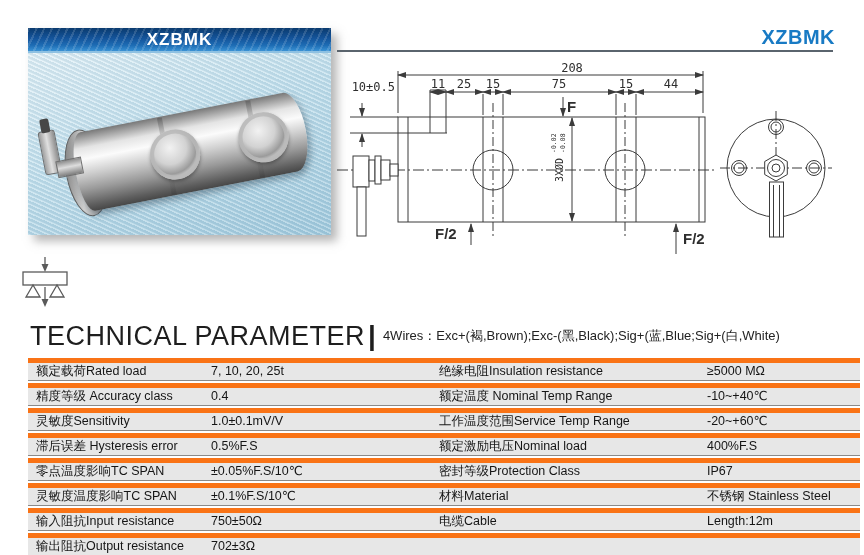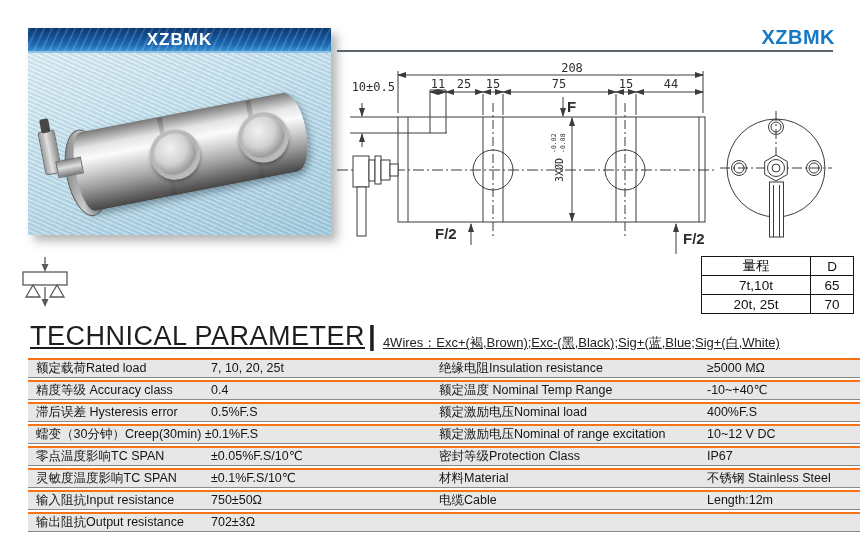--- a/index.html
+++ b/index.html
@@ -53,29 +53,29 @@
   .beam-icon{position:absolute;left:20px;top:254px;}
 
   
   .cap-table{position:absolute;left:701px;top:256px;border-collapse:collapse;
        font-size:13.5px;text-align:center;}
   .cap-table th,.cap-table td{border:1.6px solid #151515;padding:0;height:18px;font-weight:normal;color:#111;}
   .cap-table .c-range{width:108px;}
   .cap-table .c-d{width:42px;}
 
   
-  .section-head{position:absolute;left:30px;top:320px;display:flex;align-items:flex-end;white-space:nowrap;text-decoration:underline;}
+  .section-head{position:absolute;left:30px;top:320px;display:flex;align-items:center;white-space:nowrap;}
   .section-title{font-size:27px;color:#1e1e1e;letter-spacing:.5px;}
   .section-divider{font-size:28px;color:#1e1e1e;margin:0 7px 0 3px;font-weight:bold;}
   .wire-legend{font-size:13px;color:#222;}
 
   
   .spec-table{position:absolute;left:28px;top:356px;width:832px;
        border-collapse:separate;border-spacing:0 2px;font-size:12.5px;color:#151515;table-layout:fixed;}
-  .spec-table td{background:#e7e7e7;border-top:2px solid #f97316;border-bottom:1px solid #8a8a8a;
+  .spec-table td{background:#e7e7e7;border-top:5px solid #f97316;border-bottom:1px solid #8a8a8a;
        padding:1px 6px;height:15px;line-height:13px;white-space:nowrap;overflow:visible;}
   .spec-table td.lab{padding-left:8px;}
   .col1{width:177px;} .col2{width:226px;} .col3{width:270px;} .col4{width:159px;}
 </style>
 </head>
 <body>
 
 <div id="page">
 
   <div class="photo-card">
@@ -208,40 +208,20 @@
       <line x1="25" y1="3" x2="25" y2="12"></line>
       <rect x="3" y="18" width="44" height="13"></rect>
       <polygon points="13,31 6,43 20,43"></polygon>
       <polygon points="37,31 30,43 44,43"></polygon>
       <line x1="25" y1="33" x2="25" y2="46"></line>
     </g>
     <polygon points="21.5,10 28.5,10 25,18" fill="#5a5a5a"></polygon>
     <polygon points="21.5,45 28.5,45 25,53" fill="#5a5a5a"></polygon>
   </svg>
 
-  <table class="cap-table">
-    <thead>
-      <tr>
-        <th class="c-range">量程</th>
-        <th class="c-d">D</th>
-      </tr>
-    </thead>
-    <tbody>
-
-        <tr>
-          <td>7t,10t</td>
-          <td>65</td>
-        </tr>
-
-        <tr>
-          <td>20t, 25t</td>
-          <td>70</td>
-        </tr>
-      </tbody>
-  </table>
 
   <div class="section-head">
     <span class="section-title">TECHNICAL PARAMETER</span>
     <span class="section-divider">|</span>
     <span class="wire-legend">4Wires：Exc+(褐,Brown);Exc-(黑,Black);Sig+(蓝,Blue;Sig+(白,White)</span>
   </div>
 
   <table class="spec-table">
     <colgroup>
       <col class="col1">
@@ -258,35 +238,35 @@
           <td class="val">≥5000 MΩ</td>
         </tr>
 
         <tr>
           <td class="lab">精度等级 Accuracy class</td>
           <td class="val">0.4</td>
           <td class="lab">额定温度 Nominal Temp Range</td>
           <td class="val">-10~+40℃</td>
         </tr>
 
+        <tr>
+          <td class="lab">灵敏度Sensitivity</td>
+          <td class="val">1.0±0.1mV/V</td>
+          <td class="lab">工作温度范围Service Temp Range</td>
+          <td class="val">-20~+60℃</td>
+        </tr>
 
 
         <tr>
           <td class="lab">滞后误差 Hysteresis error</td>
           <td class="val">0.5%F.S</td>
           <td class="lab">额定激励电压Nominal load</td>
           <td class="val">400%F.S</td>
         </tr>
 
-        <tr>
-          <td class="lab">蠕变（30分钟）Creep(30min) ±0.1%F.S</td>
-          <td class="val"></td>
-          <td class="lab">额定激励电压Nominal of range excitation</td>
-          <td class="val">10~12 V DC</td>
-        </tr>
 
         <tr>
           <td class="lab">零点温度影响TC SPAN</td>
           <td class="val">±0.05%F.S/10℃</td>
           <td class="lab">密封等级Protection Class</td>
           <td class="val">IP67</td>
         </tr>
 
         <tr>
           <td class="lab">灵敏度温度影响TC SPAN</td>

